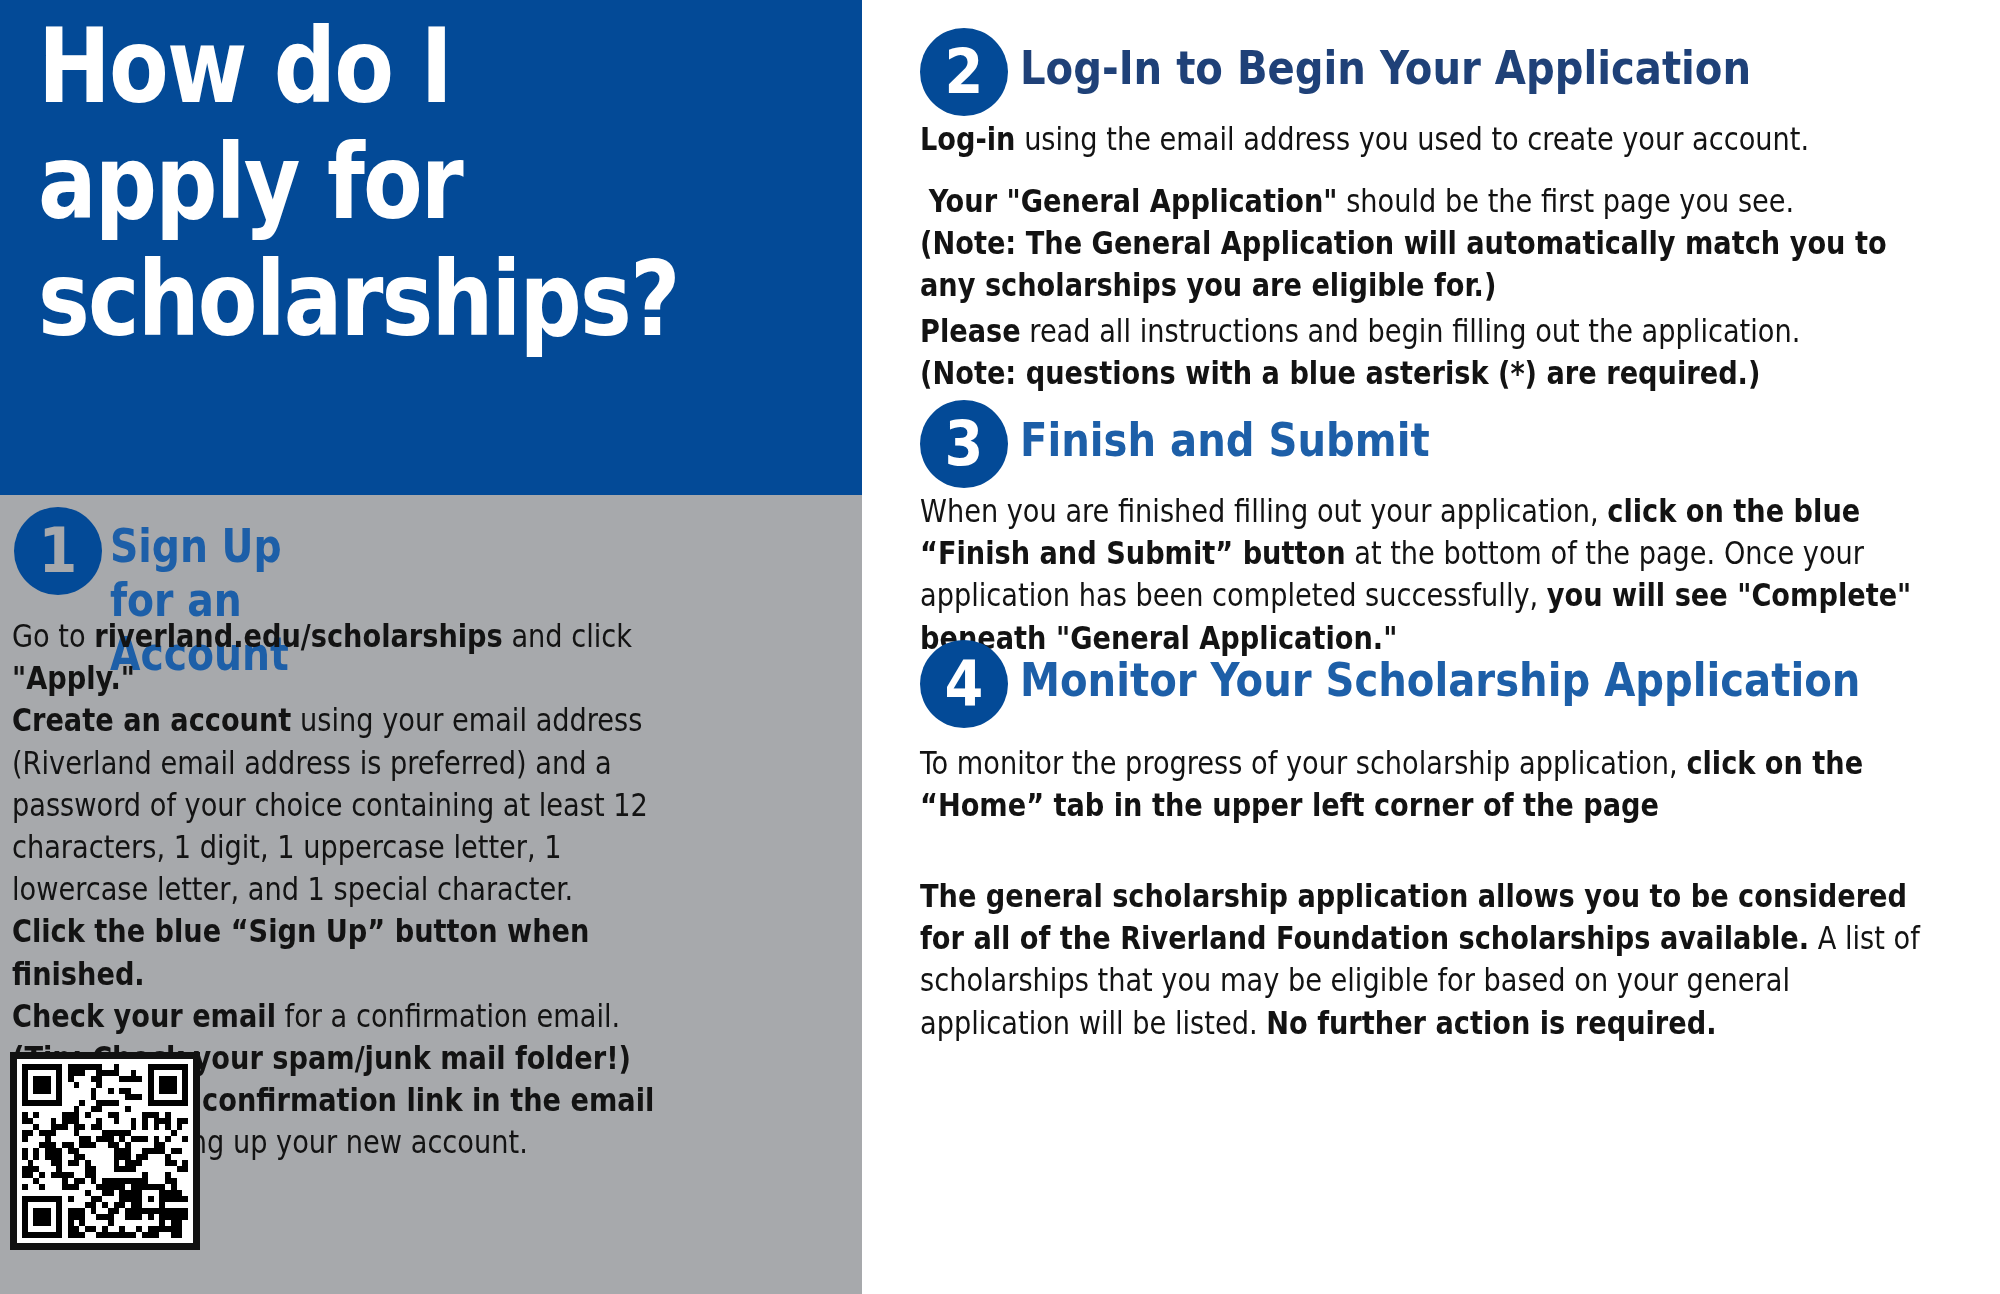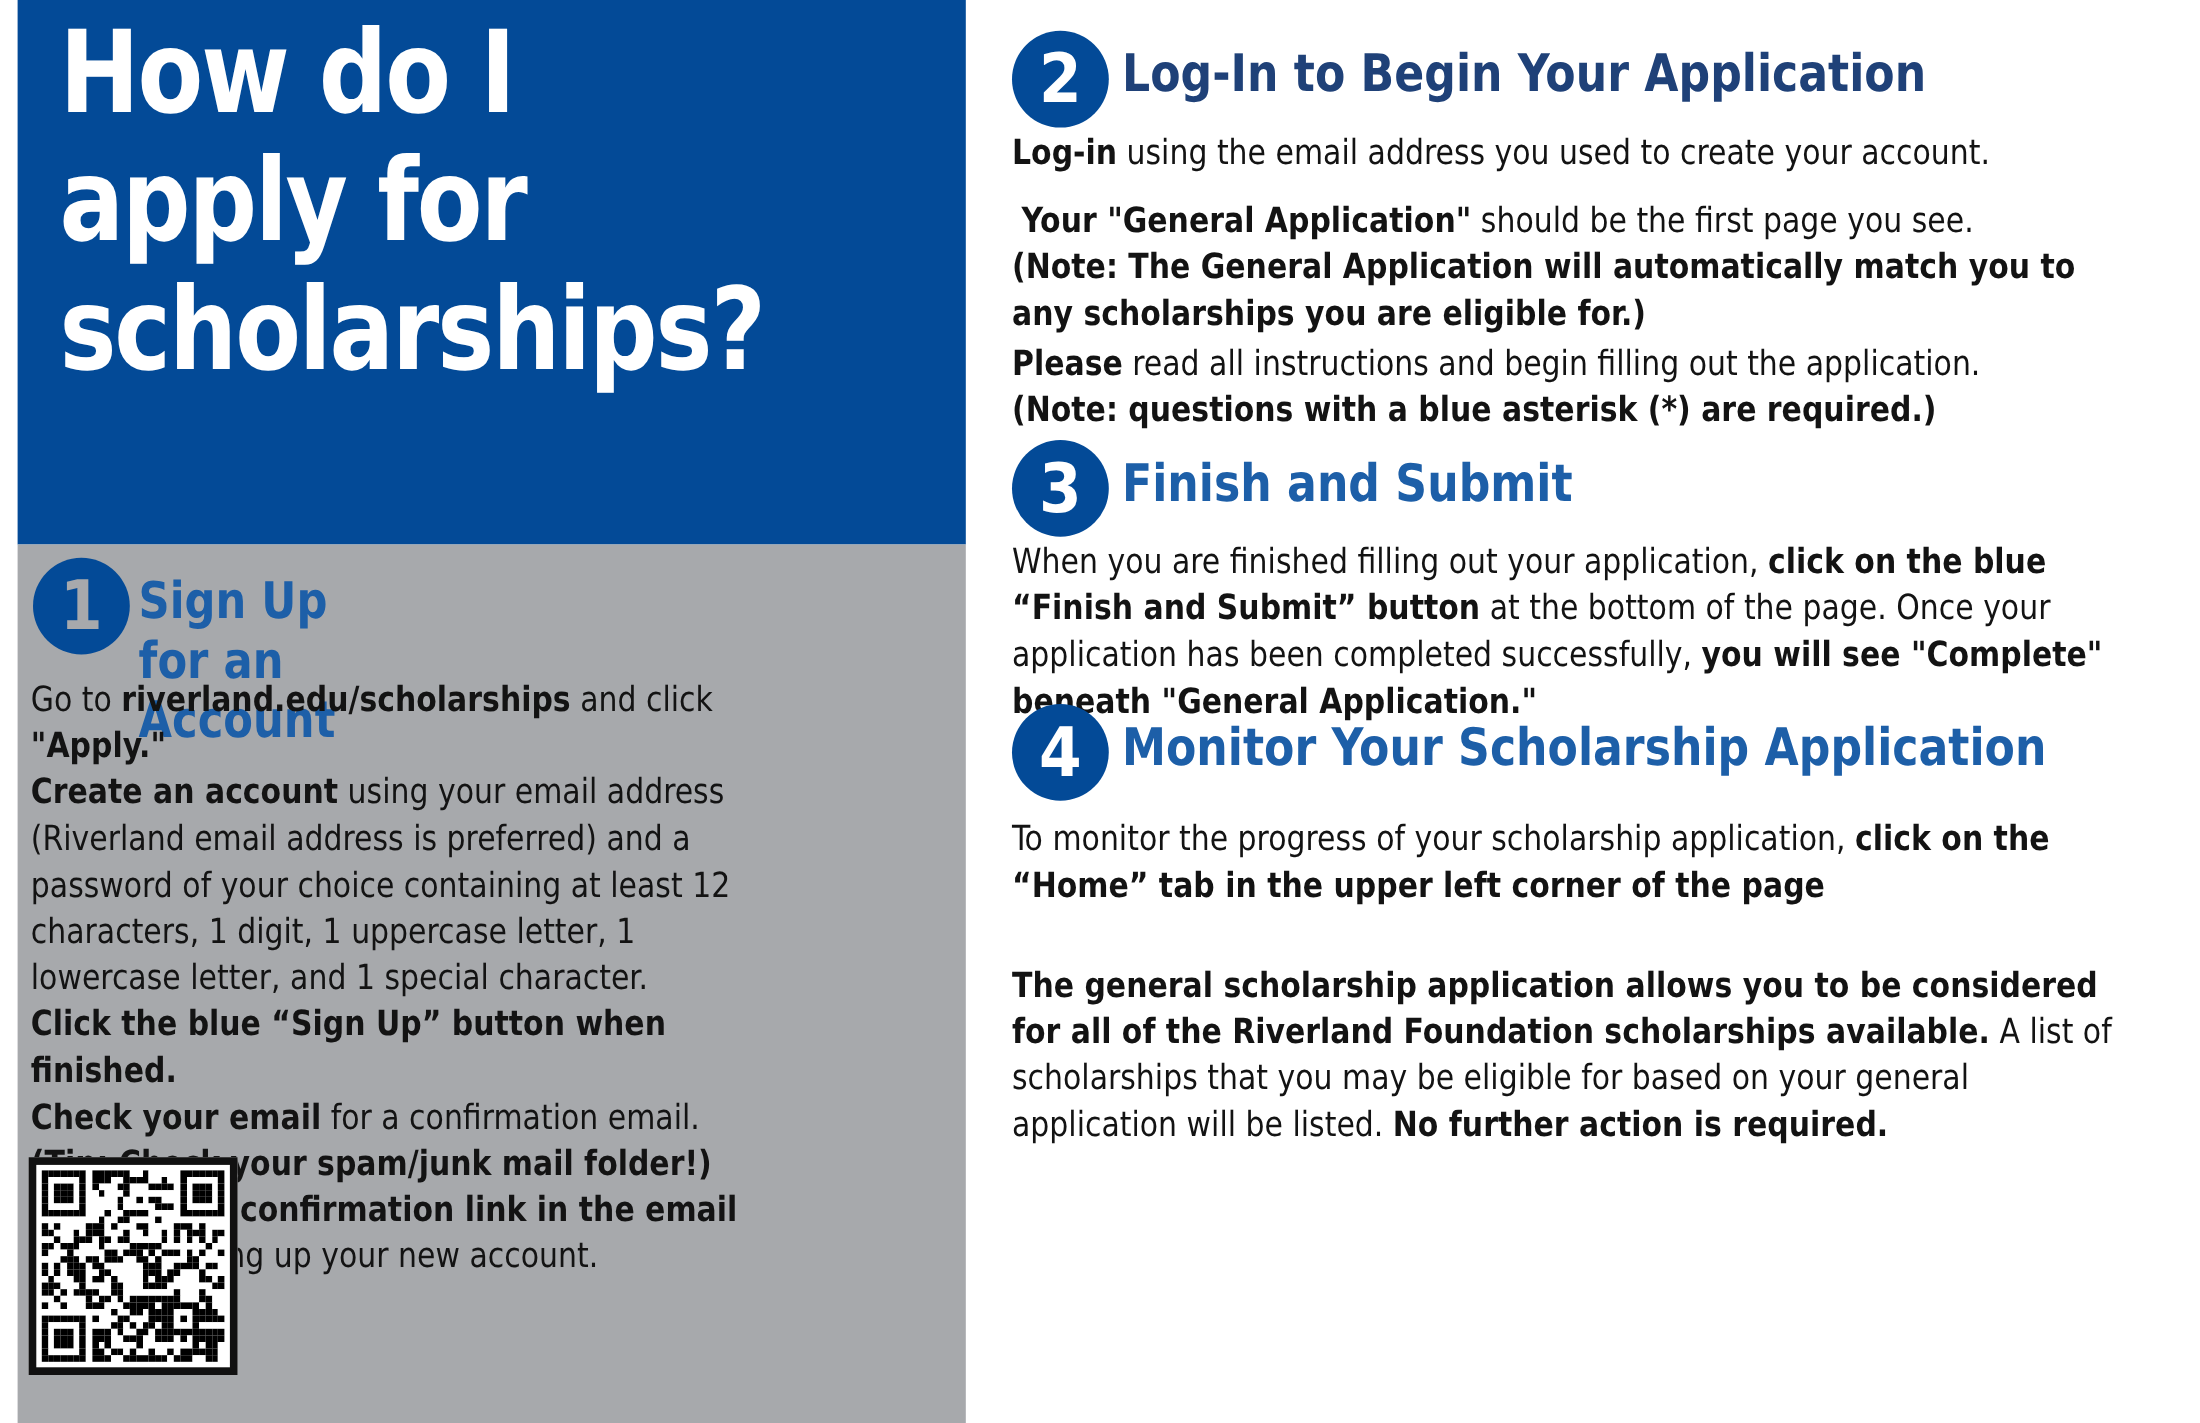--- a/index.html
+++ b/index.html
@@ -6,21 +6,21 @@
   body{
     width:2000px;height:1294px;
     background:#ffffff;
     font-family:"Liberation Sans", sans-serif;
     overflow:hidden;
     position:relative;
   }
   .page{position:relative;width:2000px;height:1294px;overflow:hidden;}
 
   
-  .left-col{position:absolute;left:16px;top:0;width:862px;height:1294px;}
+  .left-col{position:absolute;left:0;top:0;width:862px;height:1294px;}
 
   .hero{
     position:absolute;left:0;top:0;width:862px;height:495px;
     background:#034a97;
   }
   .hero-title{
     position:absolute;left:38px;top:8px;width:800px;
     color:#ffffff;
     font-family:"DejaVu Sans Condensed","Liberation Sans Narrow","Liberation Sans",sans-serif;
     font-weight:bold;

